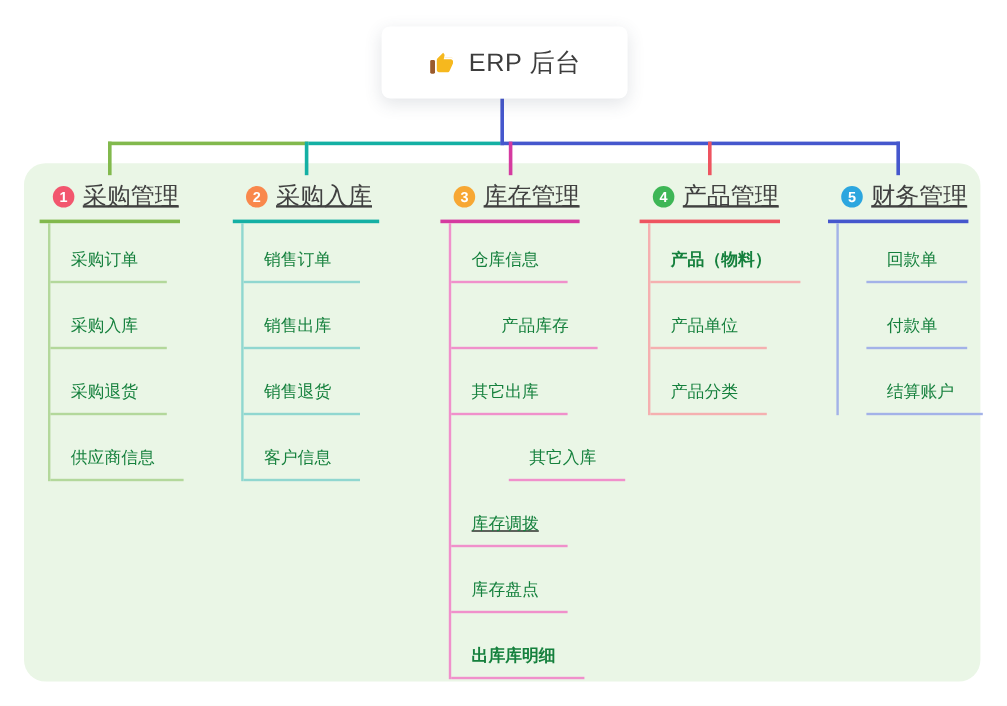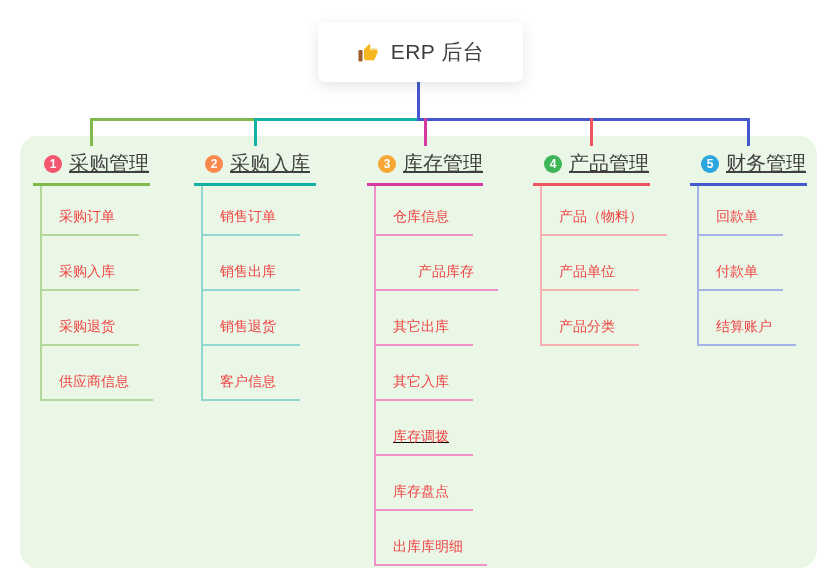--- a/index.html
+++ b/index.html
@@ -33,21 +33,21 @@
            display:flex; align-items:center; justify-content:center;
            color:#fff; font-size:12px; font-weight:bold; line-height:1; }
   .branch-label { font-size:20px; color:#404040; white-space:nowrap;text-decoration:underline; }
 
   .children { list-style:none; margin:0 0 0 7px; padding:0;
               border-left:2px solid #000; width:max-content; }
   .child { height:55px; display:flex; align-items:flex-end;
            padding:0 24px 8px 17px; border-bottom:2px solid #000;
            width:max-content; min-width:84px; }
   .child:first-child { height:50px; }
-  .child-label { font-size:14px; color:#ef4444; white-space:nowrap; }
+  .child-label { font-size:14px; color:#15803d; white-space:nowrap; }
 </style>
 </head>
 <body>
 
 <div class="stage" id="stage">
 
   <div class="panel" id="panel" style="background: rgb(234, 246, 230);"></div>
 
   <div id="connectors">
       <div class="v-line" style="left: 417px; top: 82px; height: 39px; background: rgb(69, 87, 205);"></div>
@@ -119,57 +119,57 @@
     <ul class="children" style="border-left-color: rgb(240, 144, 203);">
           <li class="child" style="border-bottom-color: rgb(240, 144, 203);">
             <span class="child-label">仓库信息</span>
           </li>
           <li class="child" style="border-bottom-color: rgb(240, 144, 203); padding-left: 42px;">
             <span class="child-label">产品库存</span>
           </li>
           <li class="child" style="border-bottom-color: rgb(240, 144, 203);">
             <span class="child-label">其它出库</span>
           </li>
-          <li class="child" style="border-bottom-color: rgb(240, 144, 203);">
+          <li class="child" style="border-bottom-color: rgb(240, 144, 203); margin-left: 48px;">
             <span class="child-label">其它入库</span>
           </li>
           <li class="child" style="border-bottom-color: rgb(240, 144, 203); text-decoration: underline;">
             <span class="child-label">库存调拨</span>
           </li>
           <li class="child" style="border-bottom-color: rgb(240, 144, 203);">
             <span class="child-label">库存盘点</span>
           </li>
-          <li class="child" style="border-bottom-color: rgb(240, 144, 203);">
+          <li class="child" style="border-bottom-color: rgb(240, 144, 203); font-weight: bold;">
             <span class="child-label">出库库明细</span>
           </li>
         </ul>
   </div>
       <div class="branch" style="left: 533px; width: 117px;">
     <div class="branch-header" style="border-bottom-color: rgb(238, 84, 96);">
       <span class="badge" style="background: rgb(62, 182, 86);">4</span>
       <span class="branch-label">产品管理</span>
     </div>
     <ul class="children" style="border-left-color: rgb(245, 176, 176);">
-          <li class="child" style="border-bottom-color: rgb(245, 176, 176);">
+          <li class="child" style="border-bottom-color: rgb(245, 176, 176); font-weight: bold;">
             <span class="child-label">产品（物料）</span>
           </li>
           <li class="child" style="border-bottom-color: rgb(245, 176, 176);">
             <span class="child-label">产品单位</span>
           </li>
           <li class="child" style="border-bottom-color: rgb(245, 176, 176);">
             <span class="child-label">产品分类</span>
           </li>
         </ul>
   </div>
       <div class="branch" style="left: 690px; width: 117px;">
     <div class="branch-header" style="border-bottom-color: rgb(69, 87, 205);">
       <span class="badge" style="background: rgb(44, 166, 223);">5</span>
       <span class="branch-label">财务管理</span>
     </div>
-    <ul class="children" style="border-left-color: rgb(163, 178, 232);">
+    <ul class="children" style="border-left-color: rgb(163, 178, 232); padding-left: 23px;">
           <li class="child" style="border-bottom-color: rgb(163, 178, 232);">
             <span class="child-label">回款单</span>
           </li>
           <li class="child" style="border-bottom-color: rgb(163, 178, 232);">
             <span class="child-label">付款单</span>
           </li>
           <li class="child" style="border-bottom-color: rgb(163, 178, 232);">
             <span class="child-label">结算账户</span>
           </li>
         </ul>

